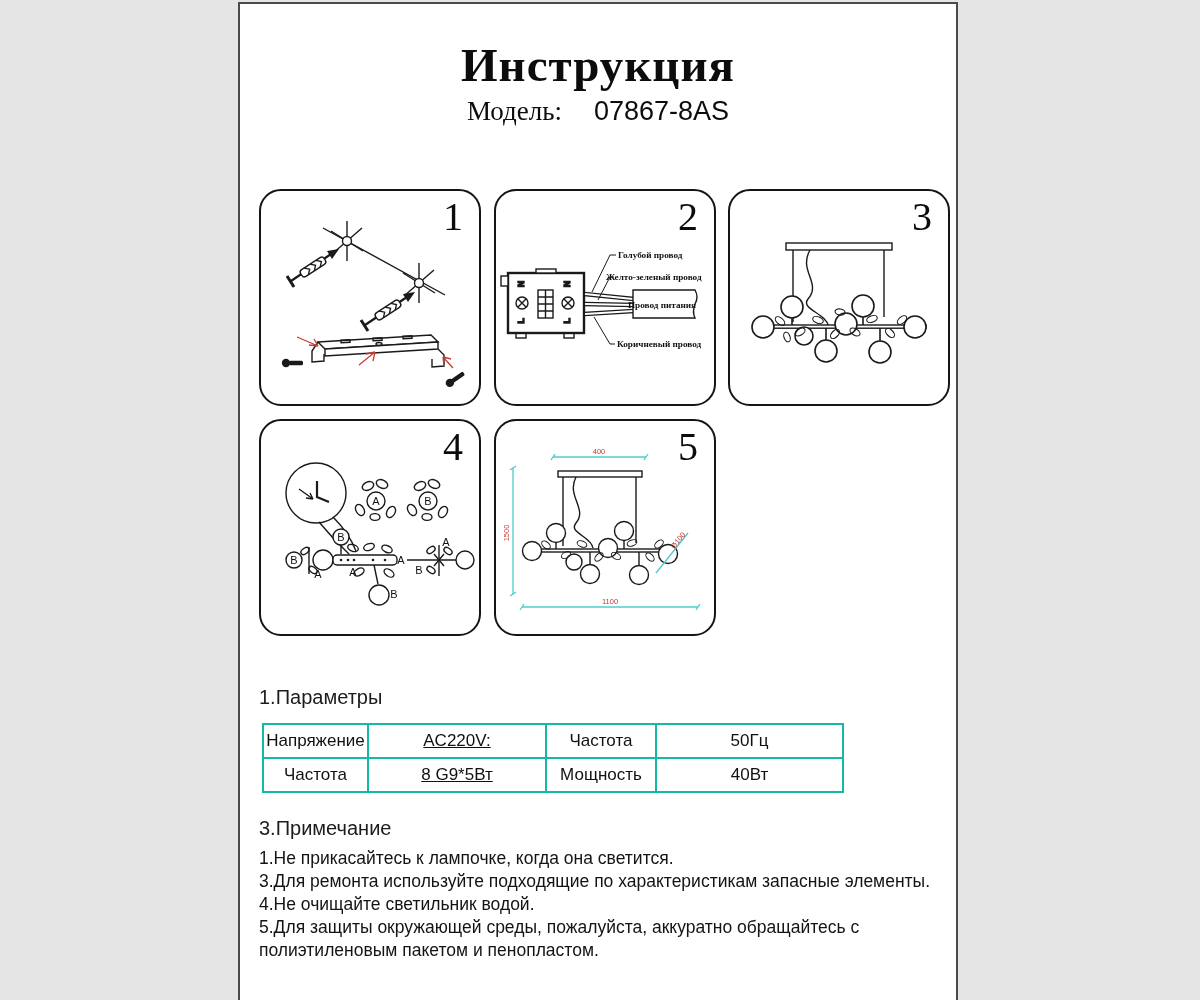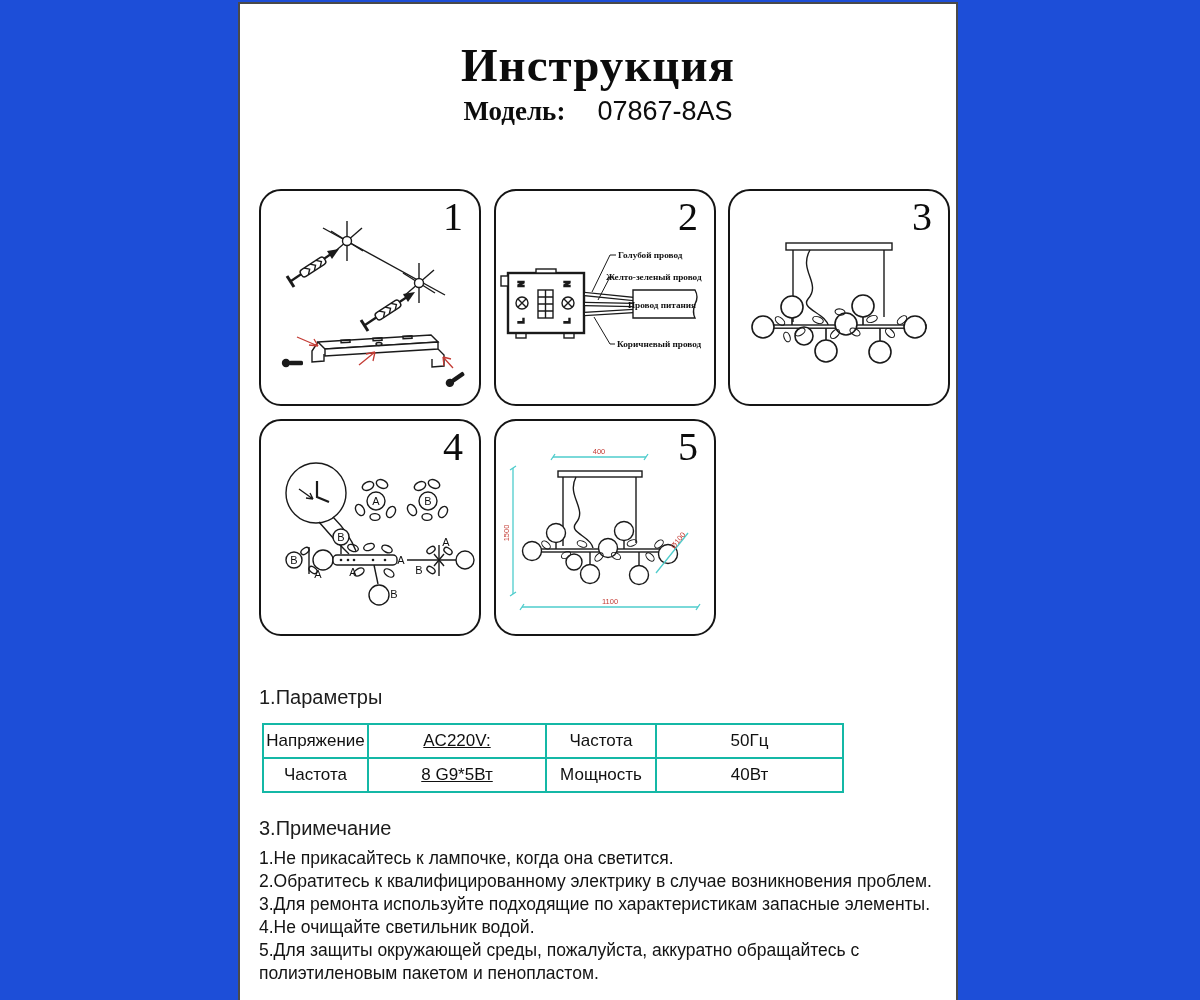--- a/index.html
+++ b/index.html
@@ -1,20 +1,20 @@
 <!DOCTYPE html>
 <html><head>
 <meta charset="utf-8">
 <style>
   html,body{margin:0;padding:0;background:#fff;width:1200px;height:1000px;overflow:hidden;}
-  .page{position:relative;width:1200px;height:1000px;background:#1d4ed8;font-family:"Liberation Sans",sans-serif;color:#111;}
+  .page{position:relative;width:1200px;height:1000px;background:#e5e5e5;font-family:"Liberation Sans",sans-serif;color:#111;}
   .doc{position:absolute;left:238px;top:2px;width:716px;height:1010px;border:2px solid #4a4a4a;border-bottom:none;background:#fff;}
   .title{position:absolute;top:34px;left:0;width:100%;text-align:center;font-family:"Liberation Serif",serif;font-weight:bold;font-size:47px;letter-spacing:1px;color:#0c0c0c;}
   .subtitle{position:absolute;top:92px;left:0;width:100%;text-align:center;font-size:27px;color:#0c0c0c;}
-  .subtitle .mlabel{font-family:"Liberation Serif",serif;font-weight:bold;}
+  .subtitle .mlabel{font-family:"Liberation Serif",serif;font-weight:normal;}
   .subtitle .mnum{font-family:Liberation Sans, sans-serif;margin-left:32px;}
   .heading{position:absolute;left:19px;font-size:20px;color:#1c1c1c;}
   .h-montage{top:164px;margin-top:32px;}
   .h-params{top:682px;}
   .h-notes{top:813px;text-align:right;}
   .panel{position:absolute;width:218px;height:213px;border:2.2px solid #151515;border-radius:22px;background:#fff;}
   .panel svg{position:absolute;left:0;top:0;}
   .pnum{position:absolute;top:4px;right:16px;font-family:"Liberation Serif",serif;font-size:40px;color:#0c0c0c;line-height:1.1;}
   table.params{position:absolute;left:22px;top:719px;border-collapse:collapse;table-layout:fixed;}
   table.params td{border:2px solid #14b8a6;height:34px;text-align:center;vertical-align:middle;font-size:17px;color:#111;padding:0 2px;box-sizing:border-box;}
@@ -323,20 +323,19 @@
         <td class="c3">Мощность</td>
         <td class="c4">40Вт</td>
       </tr>
     </tbody>
       </table>
 
     <div class="heading h-notes">3.Примечание</div>
 
     <div class="notes">
       <div class="note">1.Не прикасайтесь к лампочке, когда она светится.</div>
-      <div class="note">2.Обратитесь к квалифицированному электрику в случае возникновения проблем.</div>
       <div class="note">3.Для ремонта используйте подходящие по характеристикам запасные элементы.</div>
       <div class="note">4.Не очищайте светильник водой.</div>
       <div class="note">5.Для защиты окружающей среды, пожалуйста, аккуратно обращайтесь с полиэтиленовым пакетом и пенопластом.</div>
     </div>
 
   </div>
 </div>
 
 </body></html>

